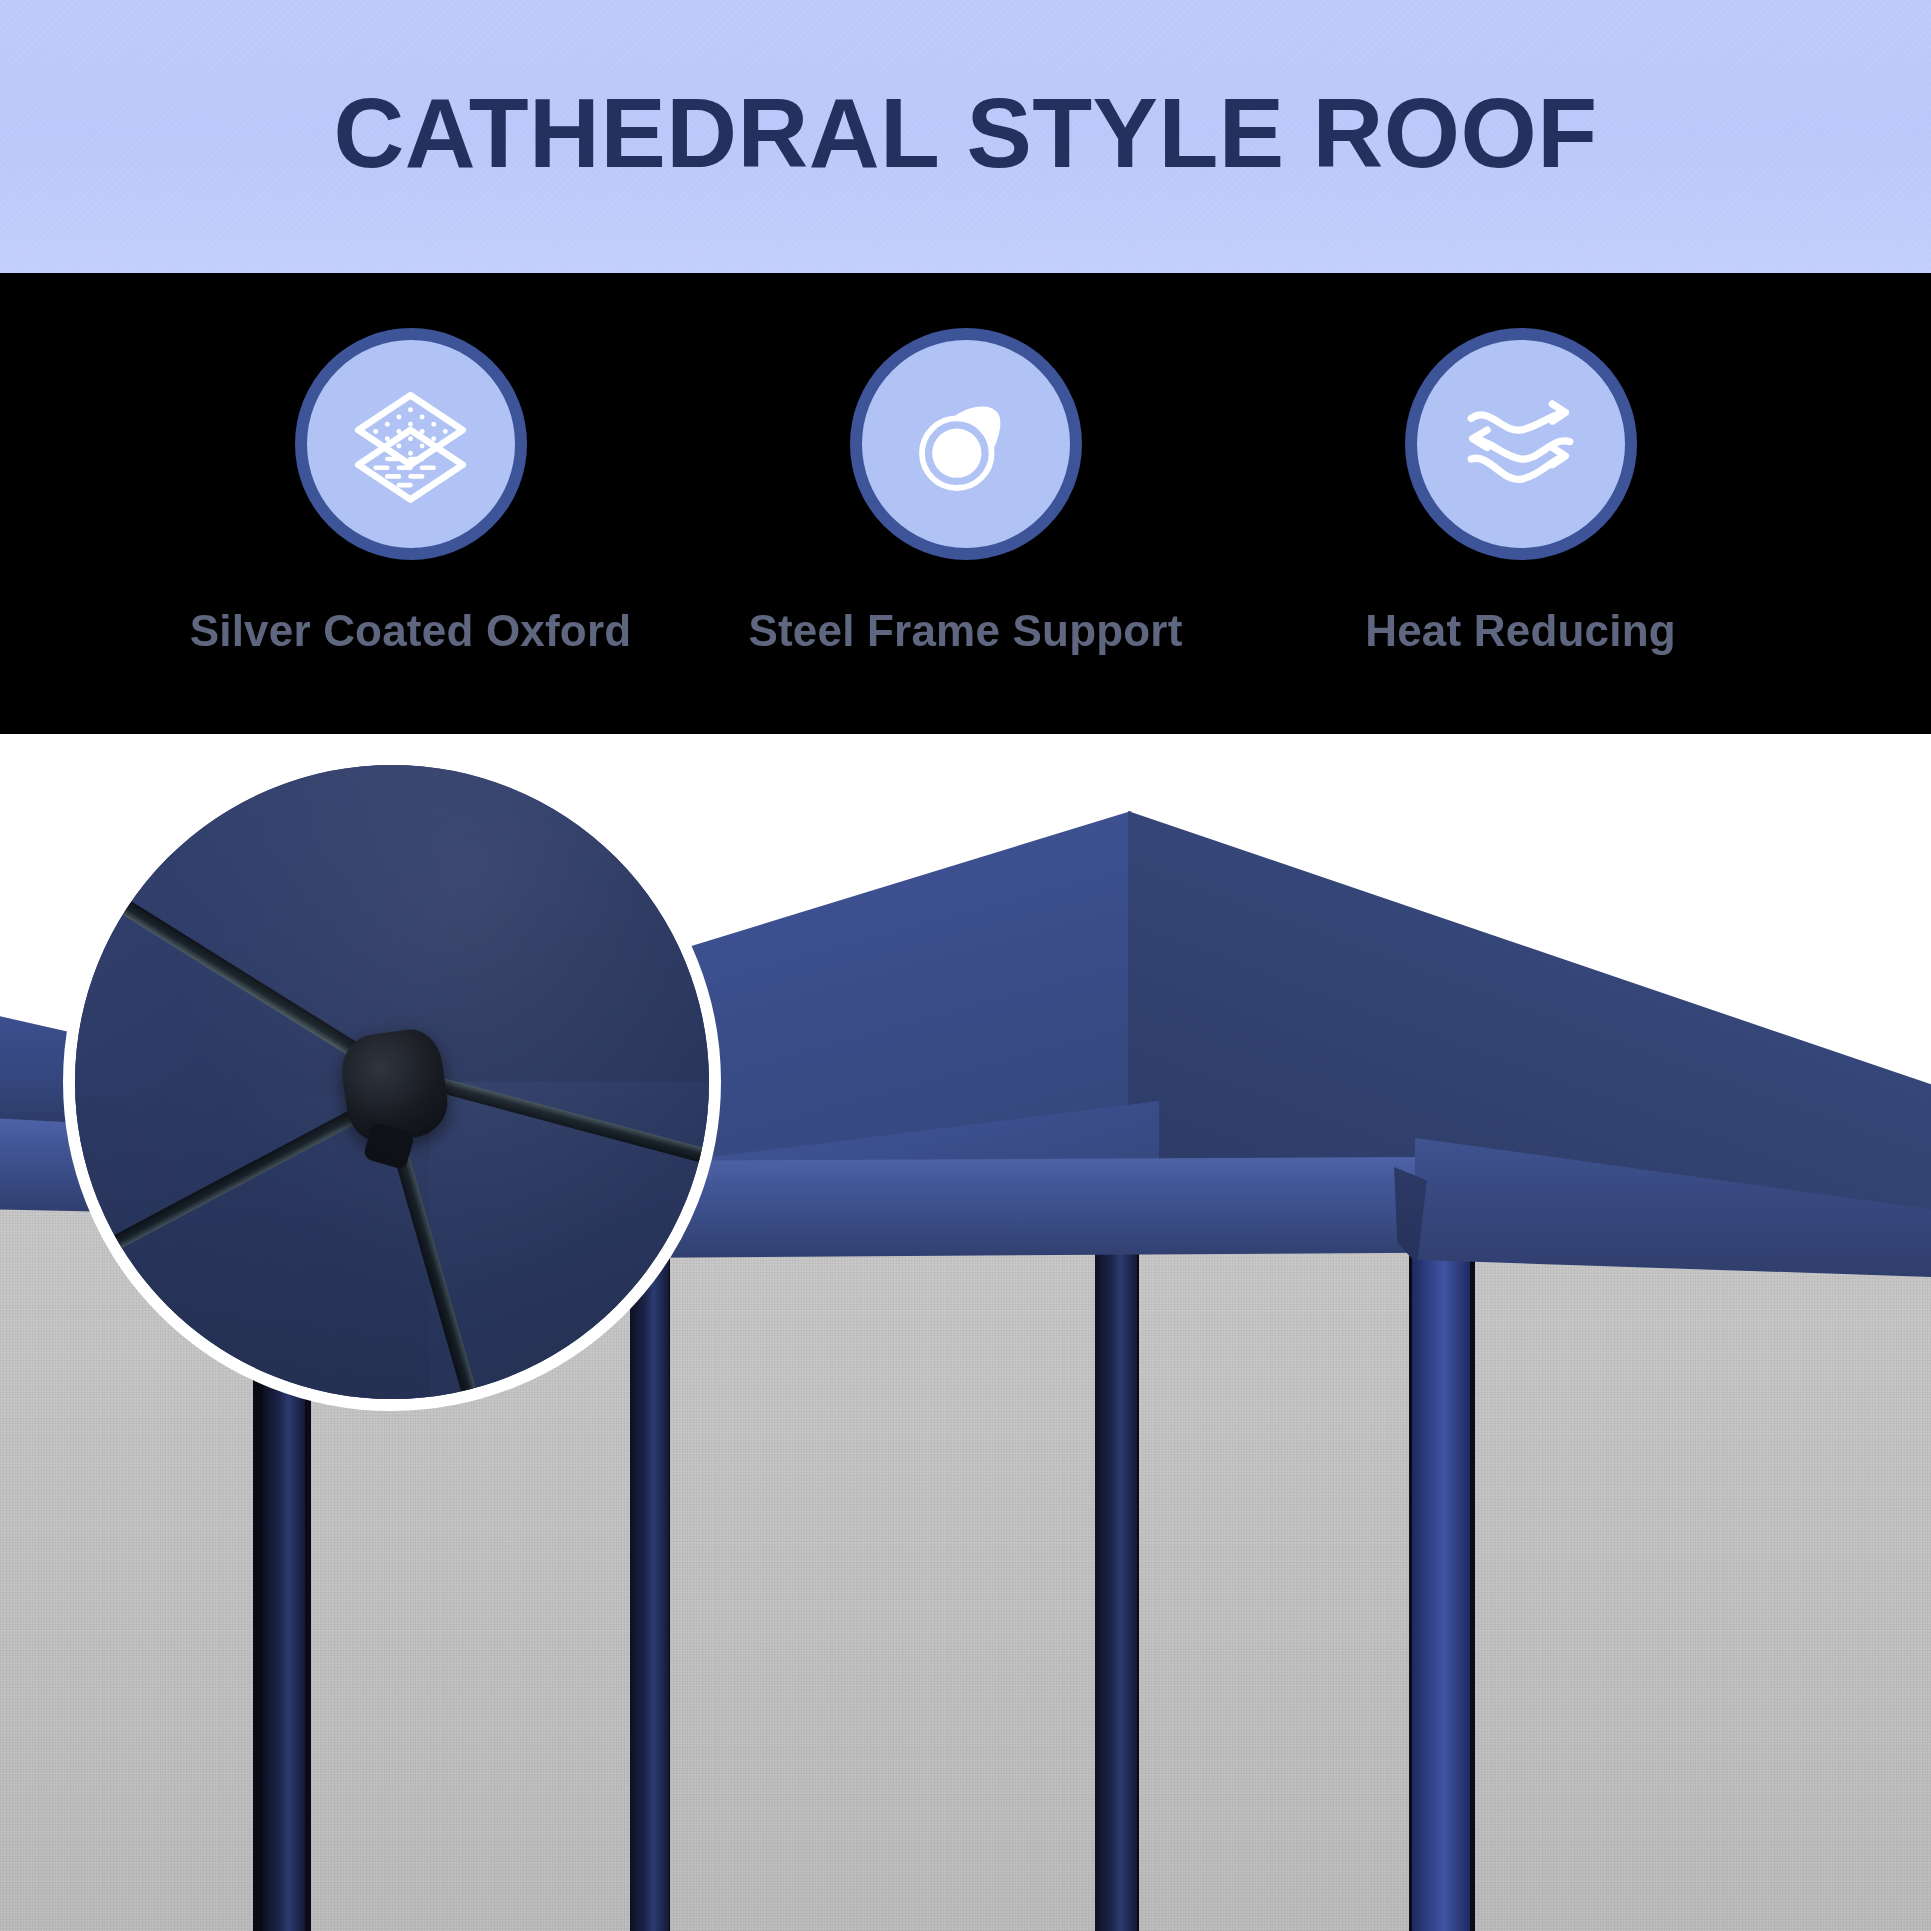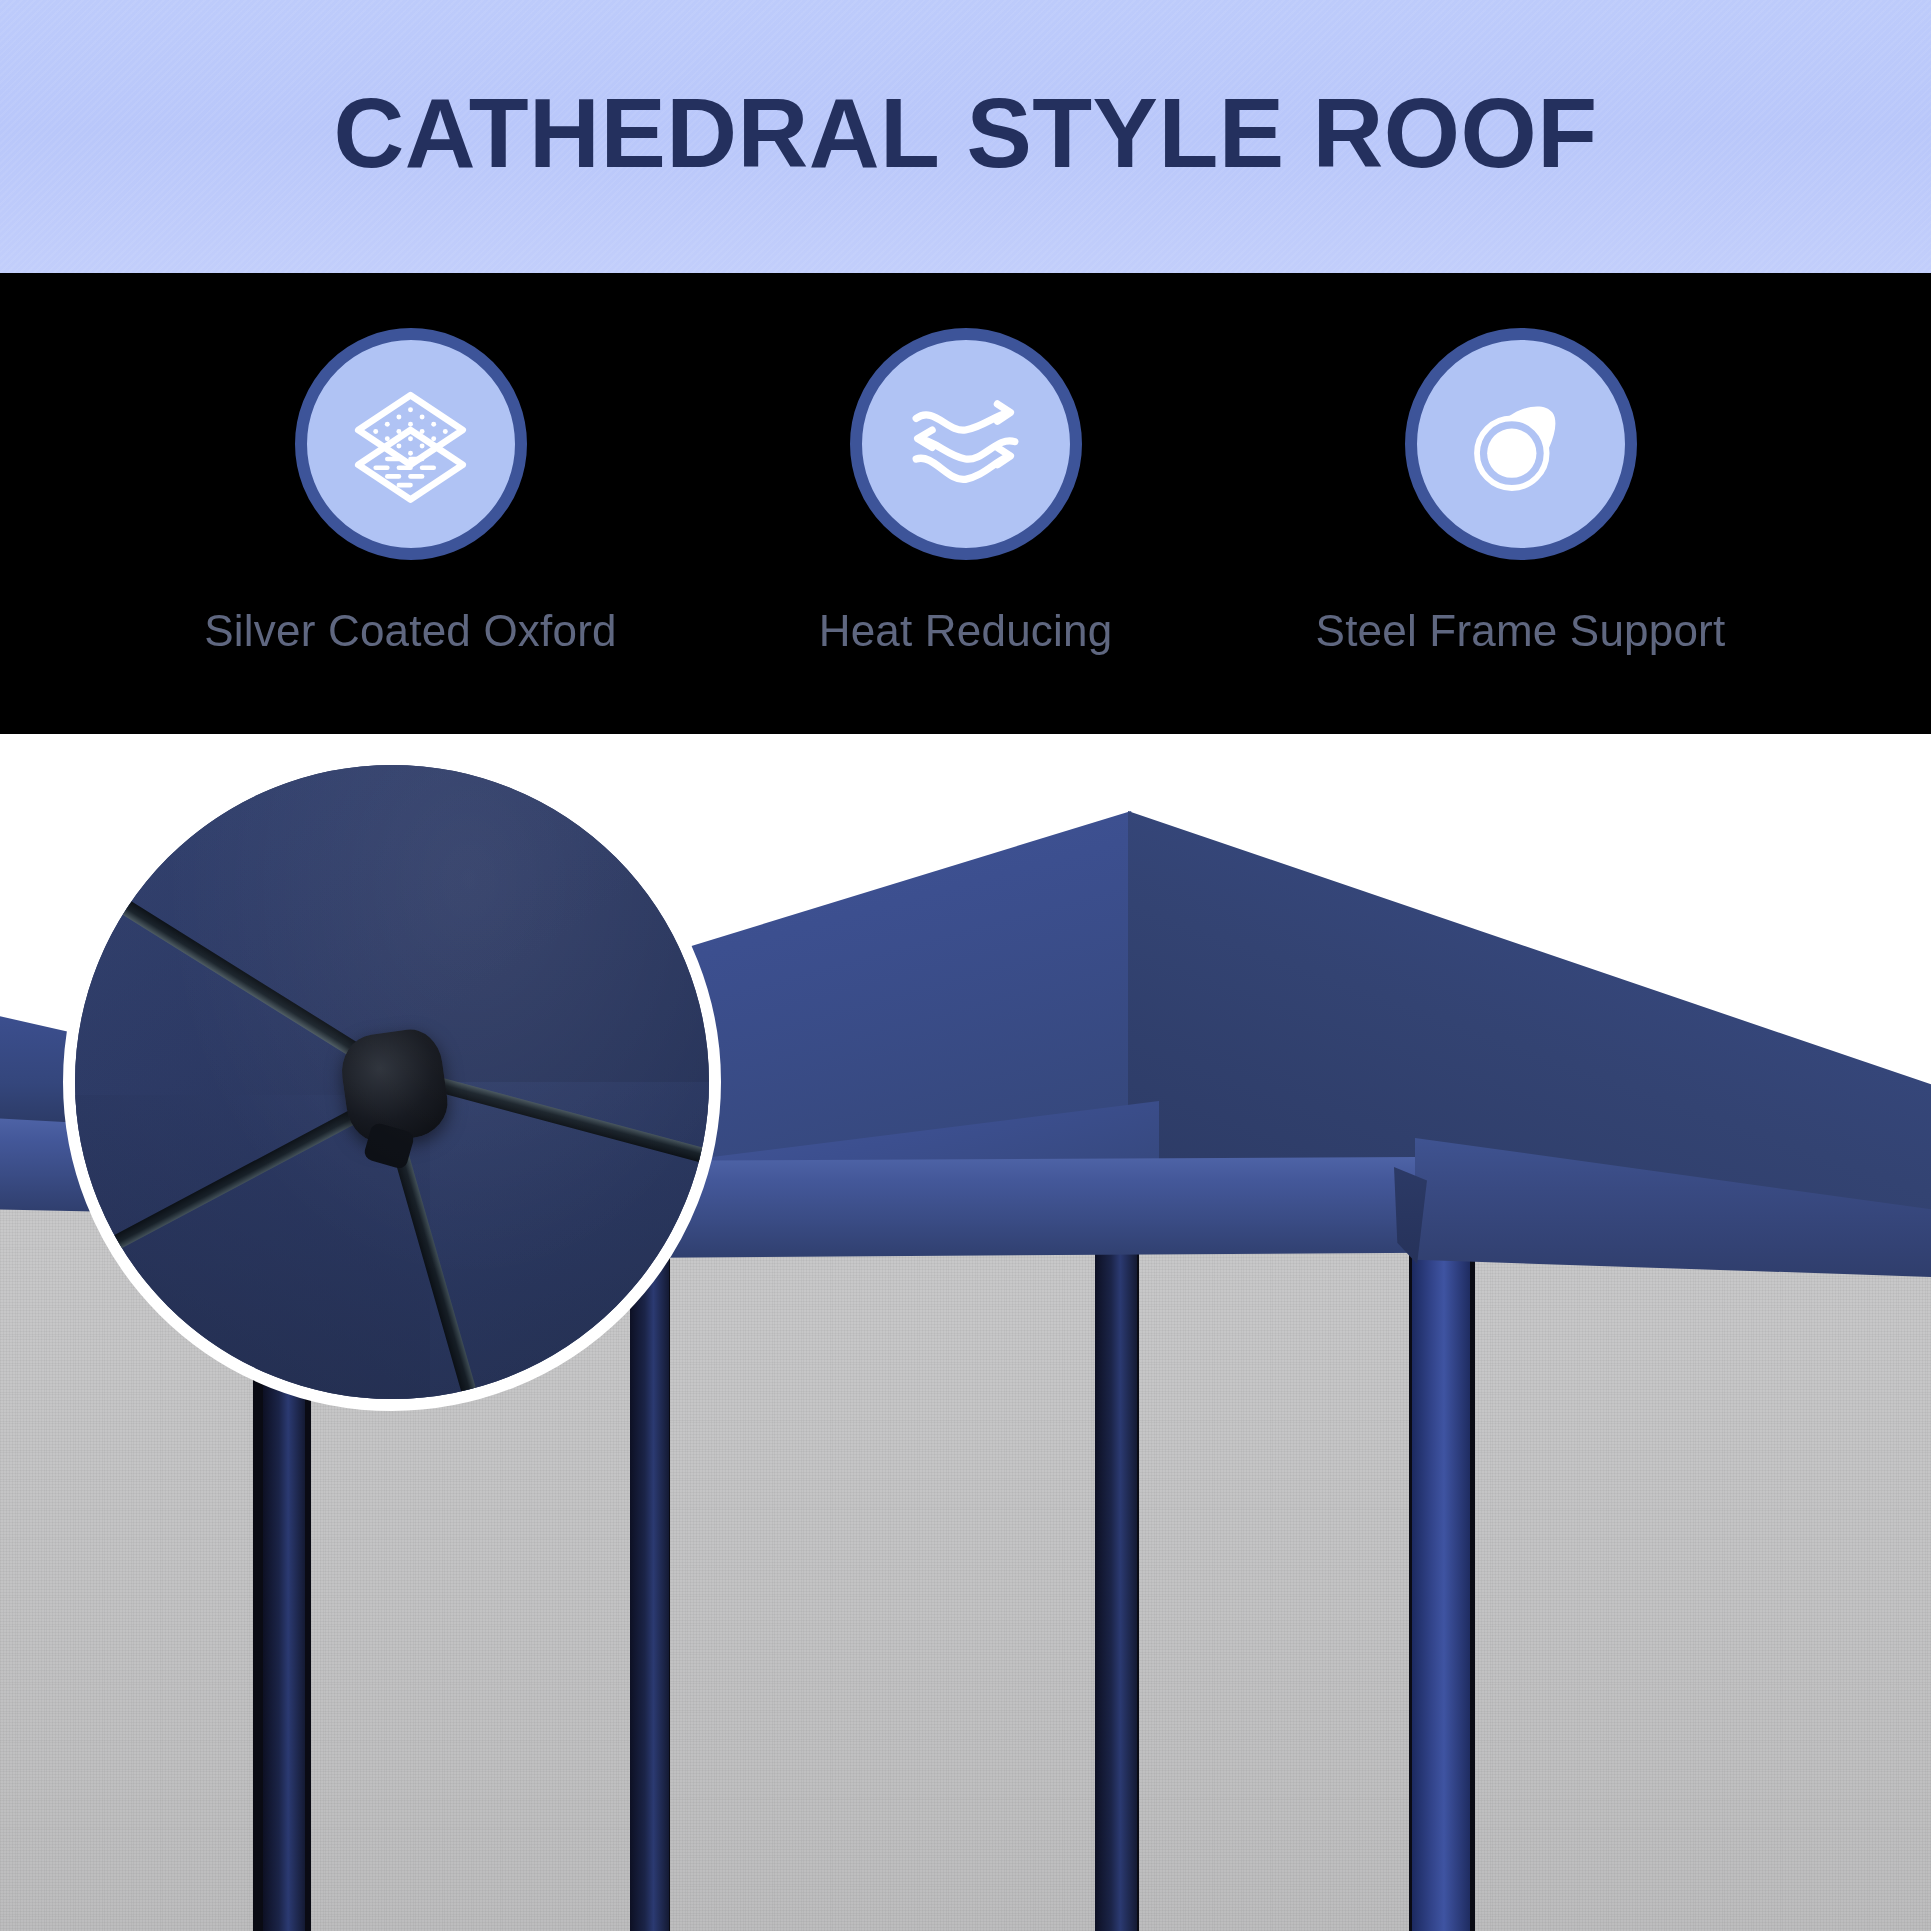--- a/index.html
+++ b/index.html
@@ -65,20 +65,21 @@
     height: 386px;
     display: flex;
     justify-content: center;
     align-items: flex-start;
   }
   .feature {
     width: 555px;
     display: flex;
     flex-direction: column;
     align-items: center;
+    font-weight: bold;
   }
   .feature-circle {
     width: 232px;
     height: 232px;
     border-radius: 50%;
     background: #b0c3f4;
     border: 12.6px solid #3d5499;
     box-sizing: border-box;
     display: flex;
     align-items: center;
@@ -226,49 +227,49 @@
             </g>
           </svg>
         </span>
       </div>
       <div class="feature-label">Silver Coated Oxford</div>
     </div>
 
     <div class="feature">
       <div class="feature-circle">
         <span>
+          <svg width="145" height="145" viewBox="0 0 100 100" fill="none">
+
+            <path d="M38 34 C48 24, 66 20, 72 28 C78 36, 70 56, 60 68 C52 78, 34 76, 28 66 Z" fill="#ffffff"></path>
+
+            <ellipse cx="44" cy="56" rx="24" ry="24" fill="#b0c3f4" stroke="#ffffff" stroke-width="4"></ellipse>
+            <ellipse cx="44" cy="56" rx="17" ry="17" fill="#ffffff"></ellipse>
+          </svg>
+        </span>
+      </div>
+      <div class="feature-label">Steel Frame Support</div>
+    </div>
+
+    <div class="feature">
+      <div class="feature-circle">
+        <span>
           <svg width="145" height="145" viewBox="0 0 100 100" fill="none" stroke="#ffffff" stroke-width="5" stroke-linecap="round" stroke-linejoin="round">
 
             <path d="M16 32 C28 23, 38 42, 50 40 C62 38, 70 30, 80 28"></path>
             <path d="M72 22 L81 28 L72 34"></path>
 
             <path d="M84 48 C72 44, 62 62, 50 60 C38 58, 30 48, 18 46"></path>
             <path d="M27 40 L17 46 L27 52"></path>
 
             <path d="M16 60 C28 56, 38 76, 50 74 C62 72, 70 62, 80 58"></path>
             <path d="M72 52 L81 58 L72 64"></path>
           </svg>
         </span>
       </div>
       <div class="feature-label">Heat Reducing</div>
-    </div>
-
-    <div class="feature">
-      <div class="feature-circle">
-        <span>
-          <svg width="145" height="145" viewBox="0 0 100 100" fill="none">
-
-            <path d="M38 34 C48 24, 66 20, 72 28 C78 36, 70 56, 60 68 C52 78, 34 76, 28 66 Z" fill="#ffffff"></path>
-
-            <ellipse cx="44" cy="56" rx="24" ry="24" fill="#b0c3f4" stroke="#ffffff" stroke-width="4"></ellipse>
-            <ellipse cx="44" cy="56" rx="17" ry="17" fill="#ffffff"></ellipse>
-          </svg>
-        </span>
-      </div>
-      <div class="feature-label">Steel Frame Support</div>
     </div>
 
   </div>
 
   <div class="photo-stage">
 
     <div class="wall-band">
       <div class="mesh-panel" style="left:0px; top:7.7px; width:253px; height:765px;"></div>
       <div class="mesh-panel" style="left:311px; top:9.7px; width:319px; height:763px;"></div>
       <div class="mesh-panel" style="left:670px; top:29px; width:425px; height:743px;"></div>

